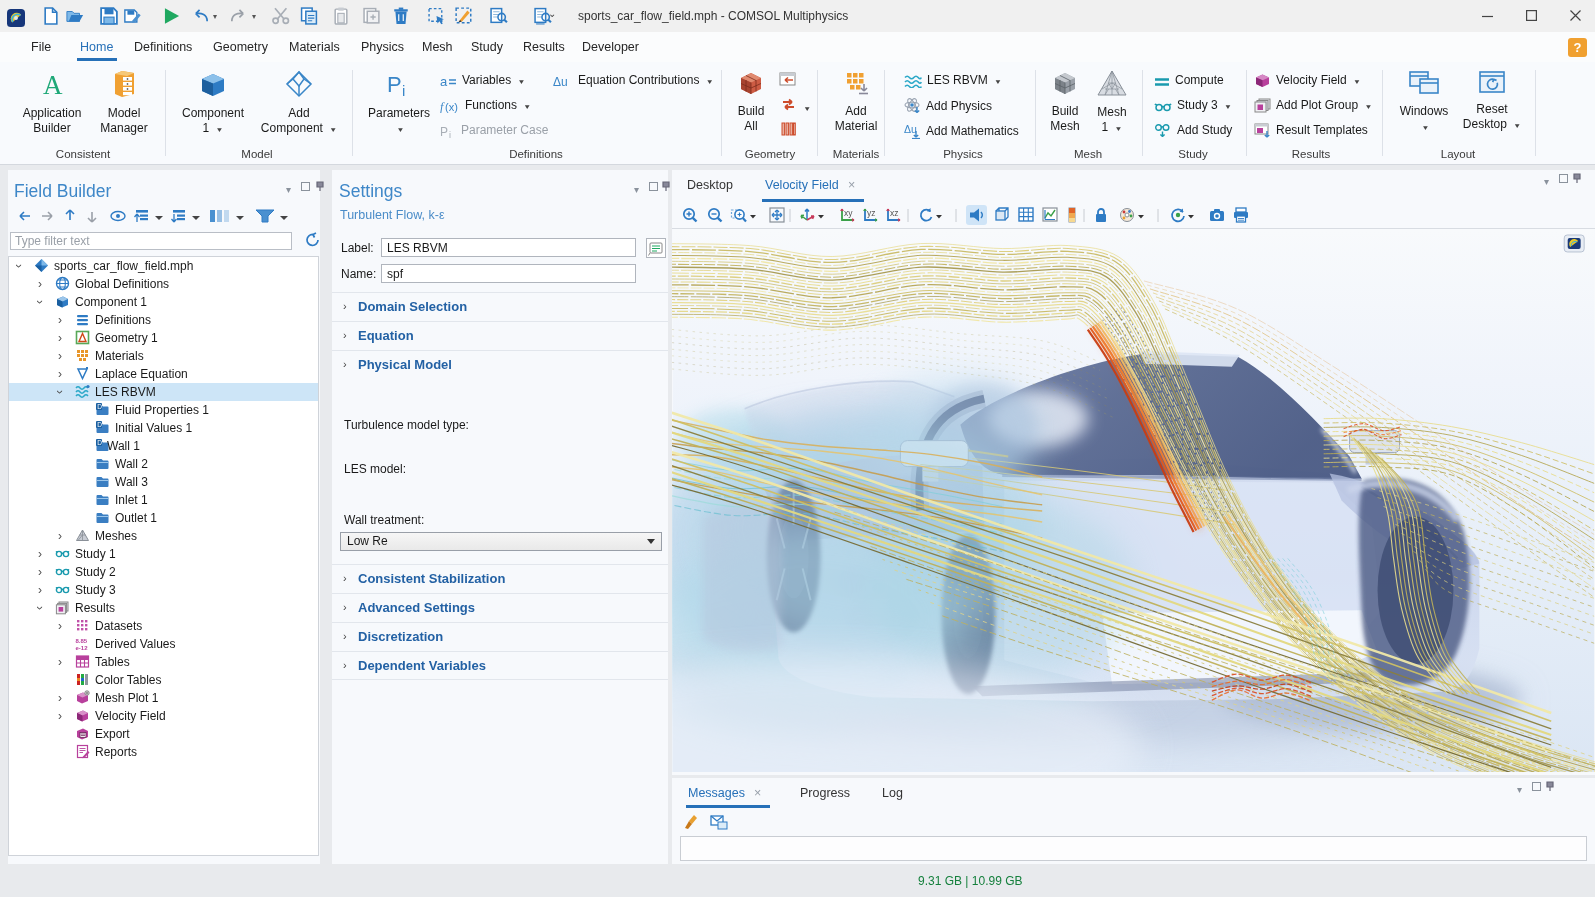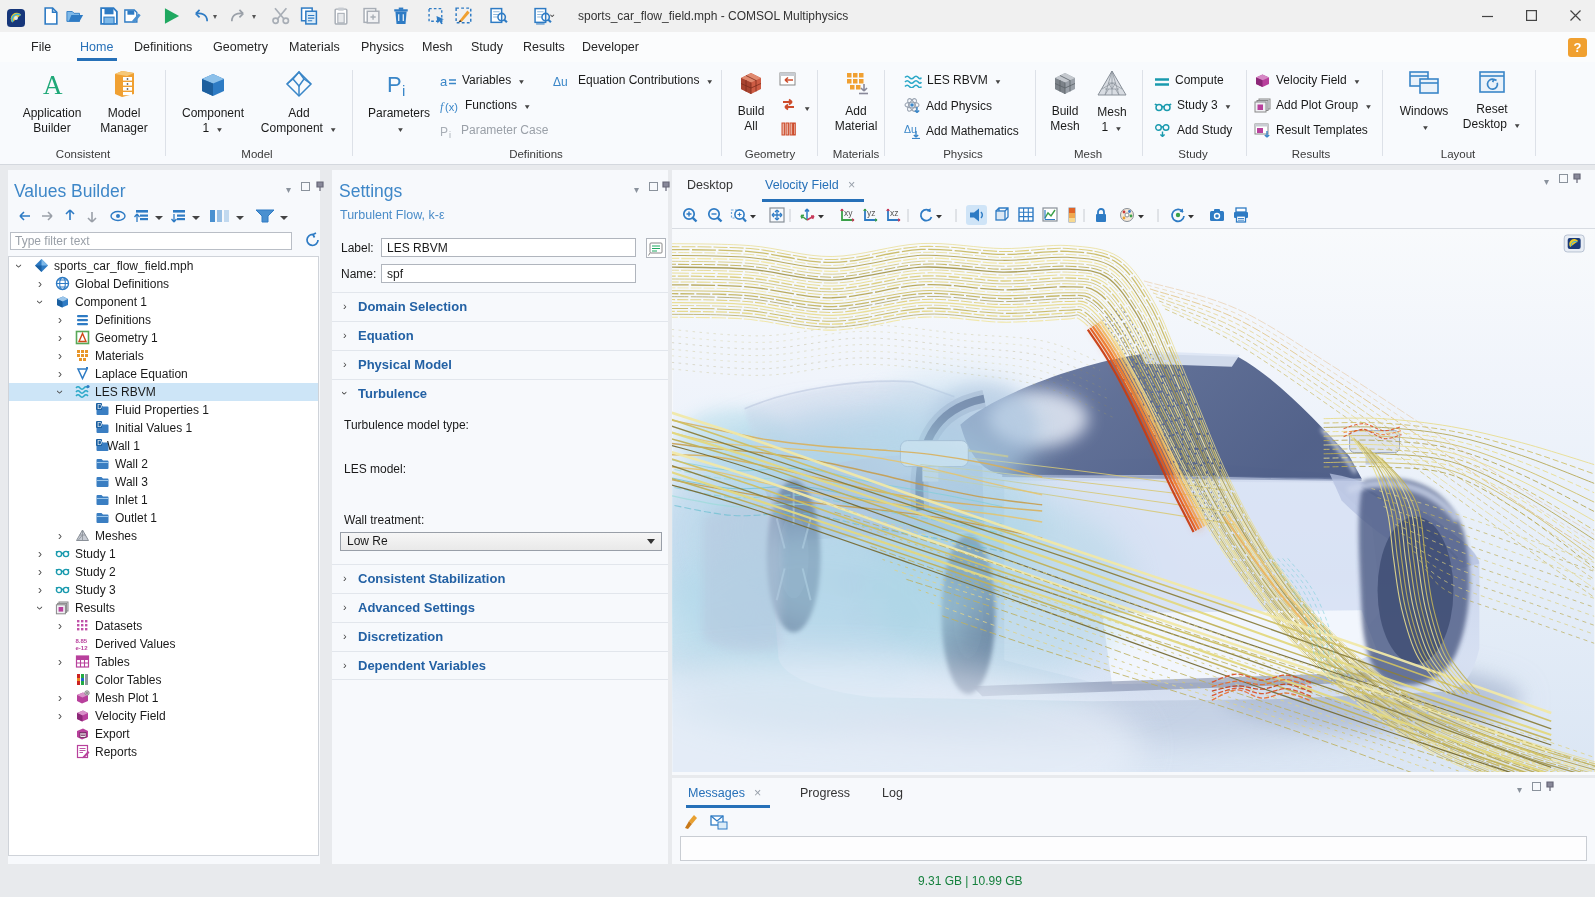--- a/index.html
+++ b/index.html
@@ -374,21 +374,21 @@
 <div class="rbig" style="left:1452px;width:80px"><div class="ric"><svg width="28" height="24" viewBox="0 0 28 24">
           <rect x="2" y="2" width="24" height="20" fill="#eaf2fa" stroke="#3a86c8" stroke-width="1.6"></rect>
           <path d="M2,6 H26" stroke="#3a86c8" stroke-width="1.6"></path>
           <path d="M18.5,11 A5 5 0 1 1 14,9 M14,9 L17,9 M14,9 L14,12" stroke="#3a86c8" stroke-width="1.7" fill="none" transform="rotate(20 14 14)"></path>
         </svg></div>Reset<br>Desktop <span class="cv">▼</span></div>
 <div class="rlabel" style="left:1428px;width:60px">Layout</div>
 <div class="rsep" style="left:1535px"></div>
 </div>
 
 <div class="panel" id="mbpanel">
-  <div class="phead" style="left:6px">Values Builder</div>
+  <div class="phead" style="left:6px">Field Builder</div>
   <span class="pctl" style="left:278px">▾</span>
   <span class="pctl" style="left:293px;top:12px"><svg width="9" height="9">
         <rect x="0.5" y="0.5" width="8" height="8" fill="none" stroke="#8a929c"></rect>
       </svg></span>
   <span class="pctl" style="left:308px;top:11px"><svg width="8" height="11" viewBox="0 0 8 11">
         <path d="M1,1 H7 V6 H1 Z M4,6 V10" stroke="#667" fill="#889" stroke-width="1.2"></path>
       </svg></span>
   <div class="ptools" style="left:10px;top:36px">
     <svg width="300" height="20" viewBox="0 0 300 20">
       <g stroke="#2e7bc4" stroke-width="1.6" fill="none">
@@ -722,24 +722,20 @@
       <span class="sch">›</span>
       <span class="sct">Domain Selection</span>
     </div>
   <div class="sect" style="top:151px">
       <span class="sch">›</span>
       <span class="sct">Equation</span>
     </div>
   <div class="sect" style="top:180px">
       <span class="sch">›</span>
       <span class="sct">Physical Model</span>
-    </div>
-  <div class="sect" style="top:209px">
-      <span class="sch" style="transform:rotate(90deg)">›</span>
-      <span class="sct">Turbulence</span>
     </div>
 
   <span class="fldlab" style="top:248px">Turbulence model type:</span>
   <span class="fldlab" style="top:292px">LES model:</span>
   <span class="fldlab" style="top:343px">Wall treatment:</span>
   <div class="combo" style="top:362px">Low Re<span class="ar"></span></div>
 
   <div class="sect" style="top:394px">
       <span class="sch">›</span>
       <span class="sct">Consistent Stabilization</span>

